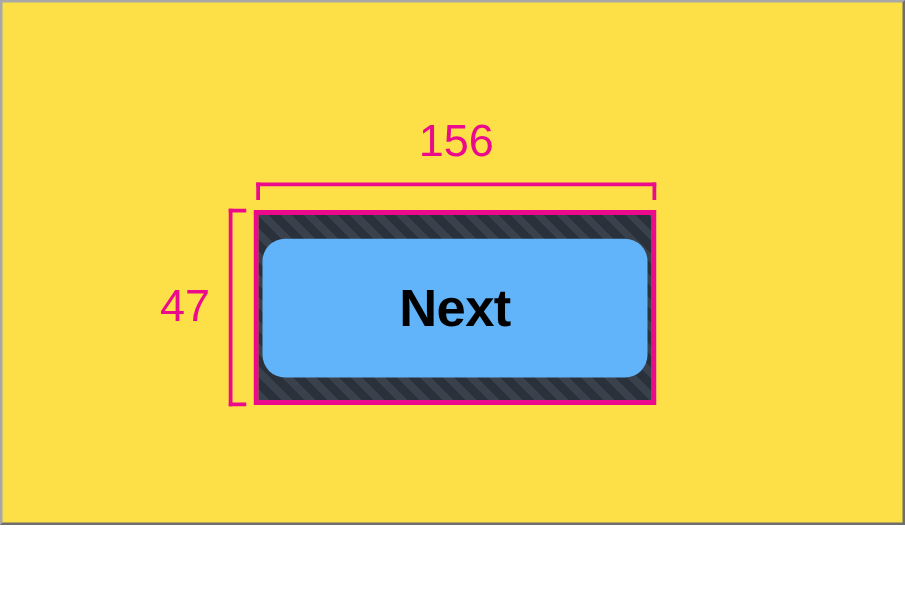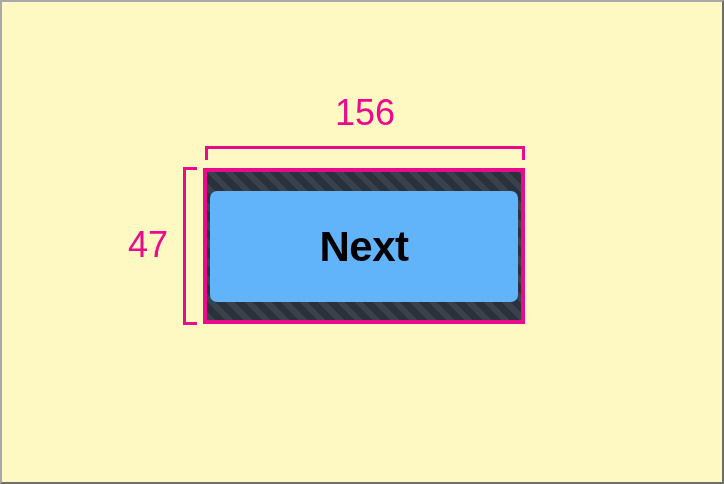--- a/index.html
+++ b/index.html
@@ -3,22 +3,22 @@
 <meta charset="utf-8">
 <style>
   html, body {
     margin: 0;
     padding: 0;
     background: #ffffff;
   }
   #canvas {
     position: relative;
     width: 724px;
-    height: 484px;
-    background: #fef9c3;
+    height: 420px;
+    background: #fde047;
     box-sizing: border-box;
     border: 2px solid #a8a8a8;
     border-right-color: #6e6e6e;
     border-bottom-color: #6e6e6e;
     overflow: hidden;
     font-family: "Liberation Sans", sans-serif;
   }
 
   
   #element-box {
@@ -52,21 +52,21 @@
 
   
   #button-surface {
     position: absolute;
     left: 208px;
     top: 189px;
     width: 308px;
     height: 111px;
     box-sizing: border-box;
     background: #62b4fa;
-    border-radius: 7px;
+    border-radius: 18px;
     display: flex;
     align-items: center;
     justify-content: center;
   }
   #button-label {
     color: #000000;
     font-family: "Liberation Sans", sans-serif;
     font-weight: bold;
     font-size: 42px;
     line-height: 1;

